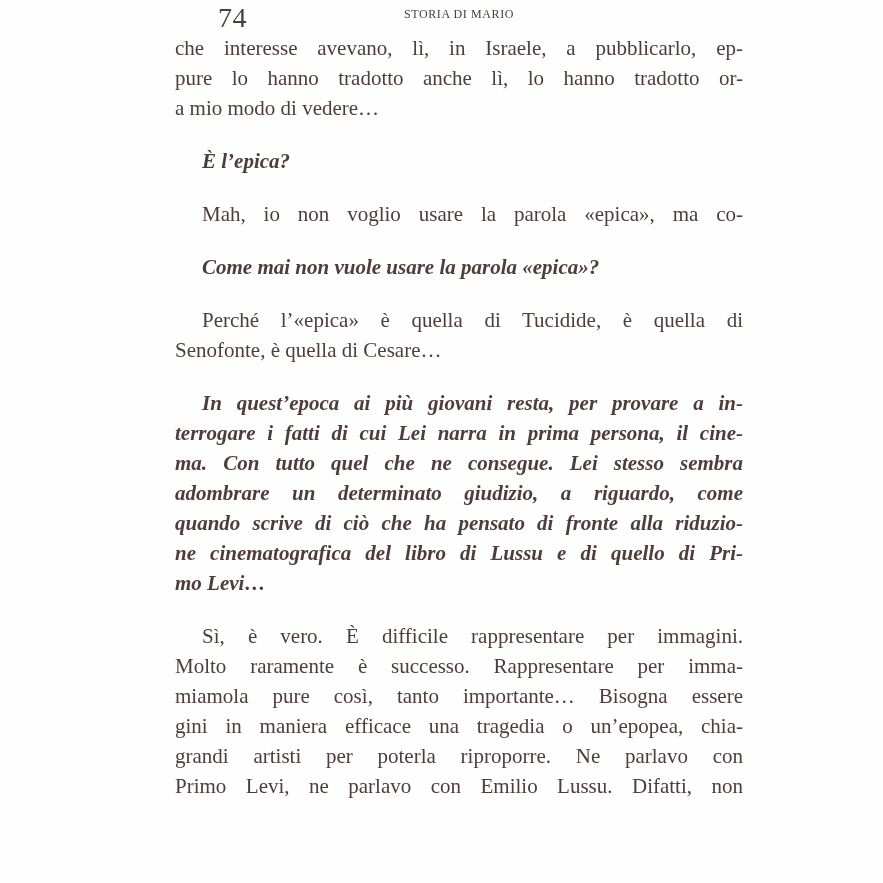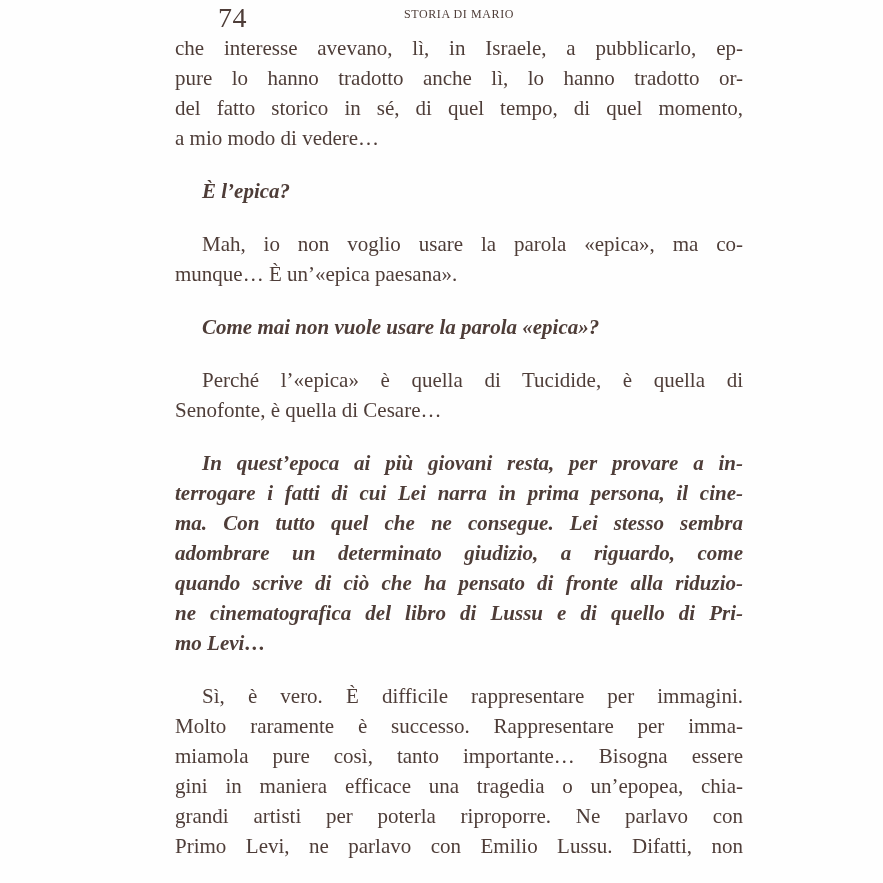--- a/index.html
+++ b/index.html
@@ -72,29 +72,27 @@
 <div class="page">
   <div class="content">
     <div class="running-header">
       <span class="page-number">74</span>
       <div class="running-title">STORIA DI MARIO</div>
     </div>
     <div class="page-body">
         <div class="para">
           <div class="line">che interesse avevano, lì, in Israele, a pubblicarlo, ep-</div>
           <div class="line">pure lo hanno tradotto anche lì, lo hanno tradotto or-</div>
-          <div class="line">del fatto storico in sé, di quel tempo, di quel momento,</div>
           <div class="line para-last">a mio modo di vedere…</div>
         </div>
         <div class="para italic">
           <div class="line indent para-last">È l’epica?</div>
         </div>
         <div class="para">
           <div class="line indent">Mah, io non voglio usare la parola «epica», ma co-</div>
-          <div class="line para-last">munque… È un’«epica paesana».</div>
         </div>
         <div class="para italic">
           <div class="line indent para-last">Come mai non vuole usare la parola «epica»?</div>
         </div>
         <div class="para">
           <div class="line indent">Perché l’«epica» è quella di Tucidide, è quella di</div>
           <div class="line para-last">Senofonte, è quella di Cesare…</div>
         </div>
         <div class="para italic">
           <div class="line indent">In quest’epoca ai più giovani resta, per provare a in-</div>

